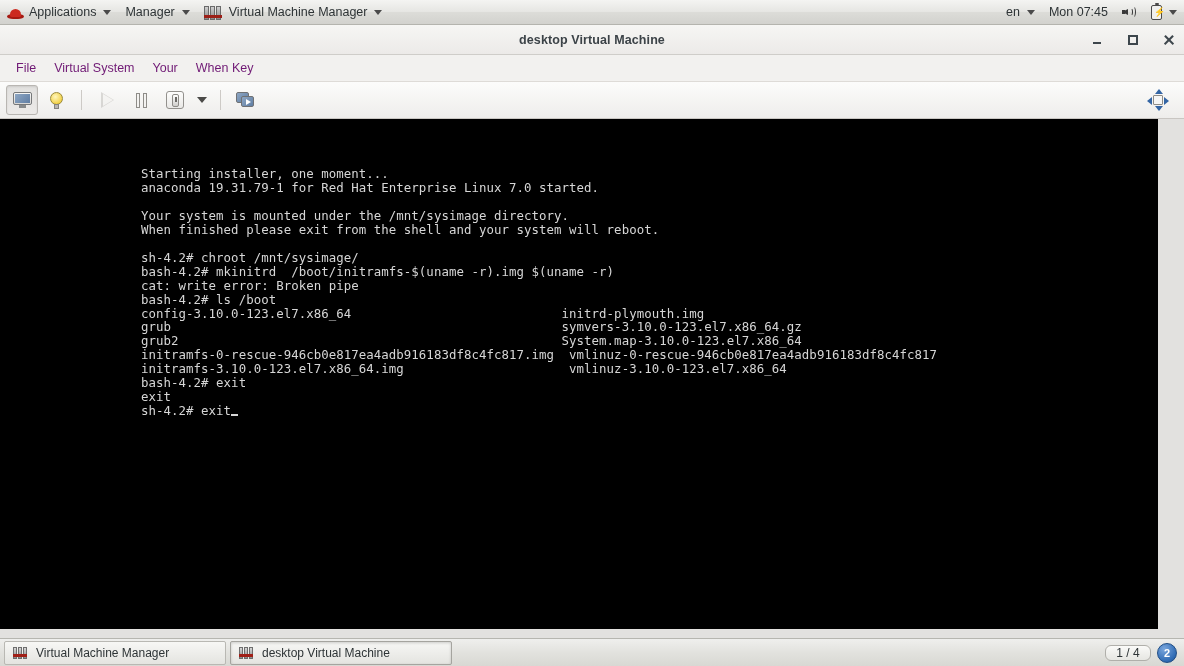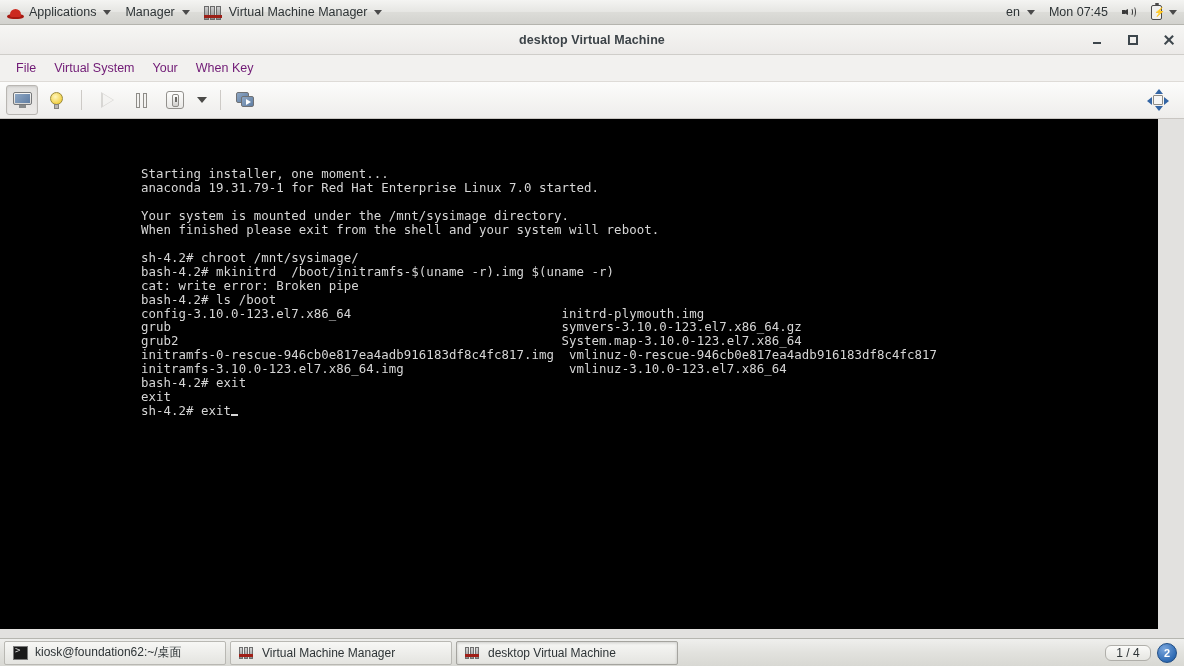--- a/index.html
+++ b/index.html
@@ -655,24 +655,20 @@
 initramfs-3.10.0-123.el7.x86_64.img                      vmlinuz-3.10.0-123.el7.x86_64
 bash-4.2# exit
 exit
 sh-4.2# exit<span class="cursor-block"></span></div>
       </div>
     </div>
   </div>
 
   <div id="taskbar">
 
-    <div class="task-btn" id="task-1">
-      <span class="term-icon"></span>
-      <span class="task-label">kiosk@foundation62:~/桌面</span>
-    </div>
 
     <div class="task-btn" id="task-2">
       <span class="tb-vmm-icon">
         <span></span>
           <span></span>
           <span></span>
           <span class="redbar"></span>
       </span>
       <span class="task-label">Virtual Machine Manager</span>
     </div>

